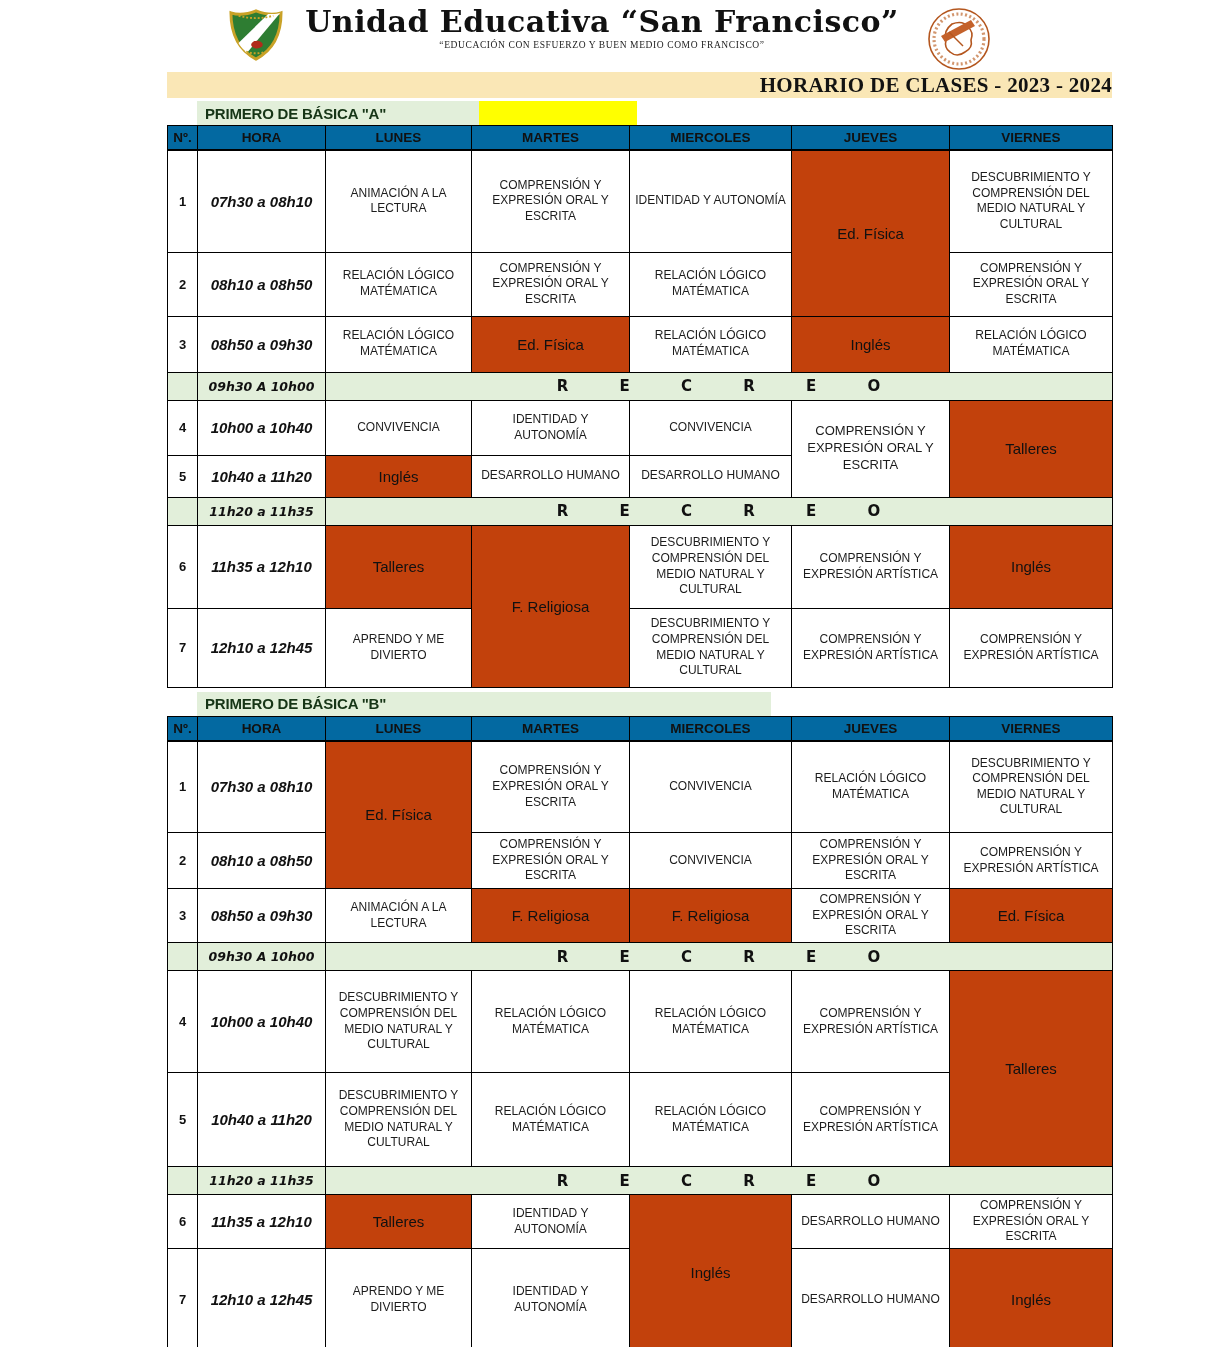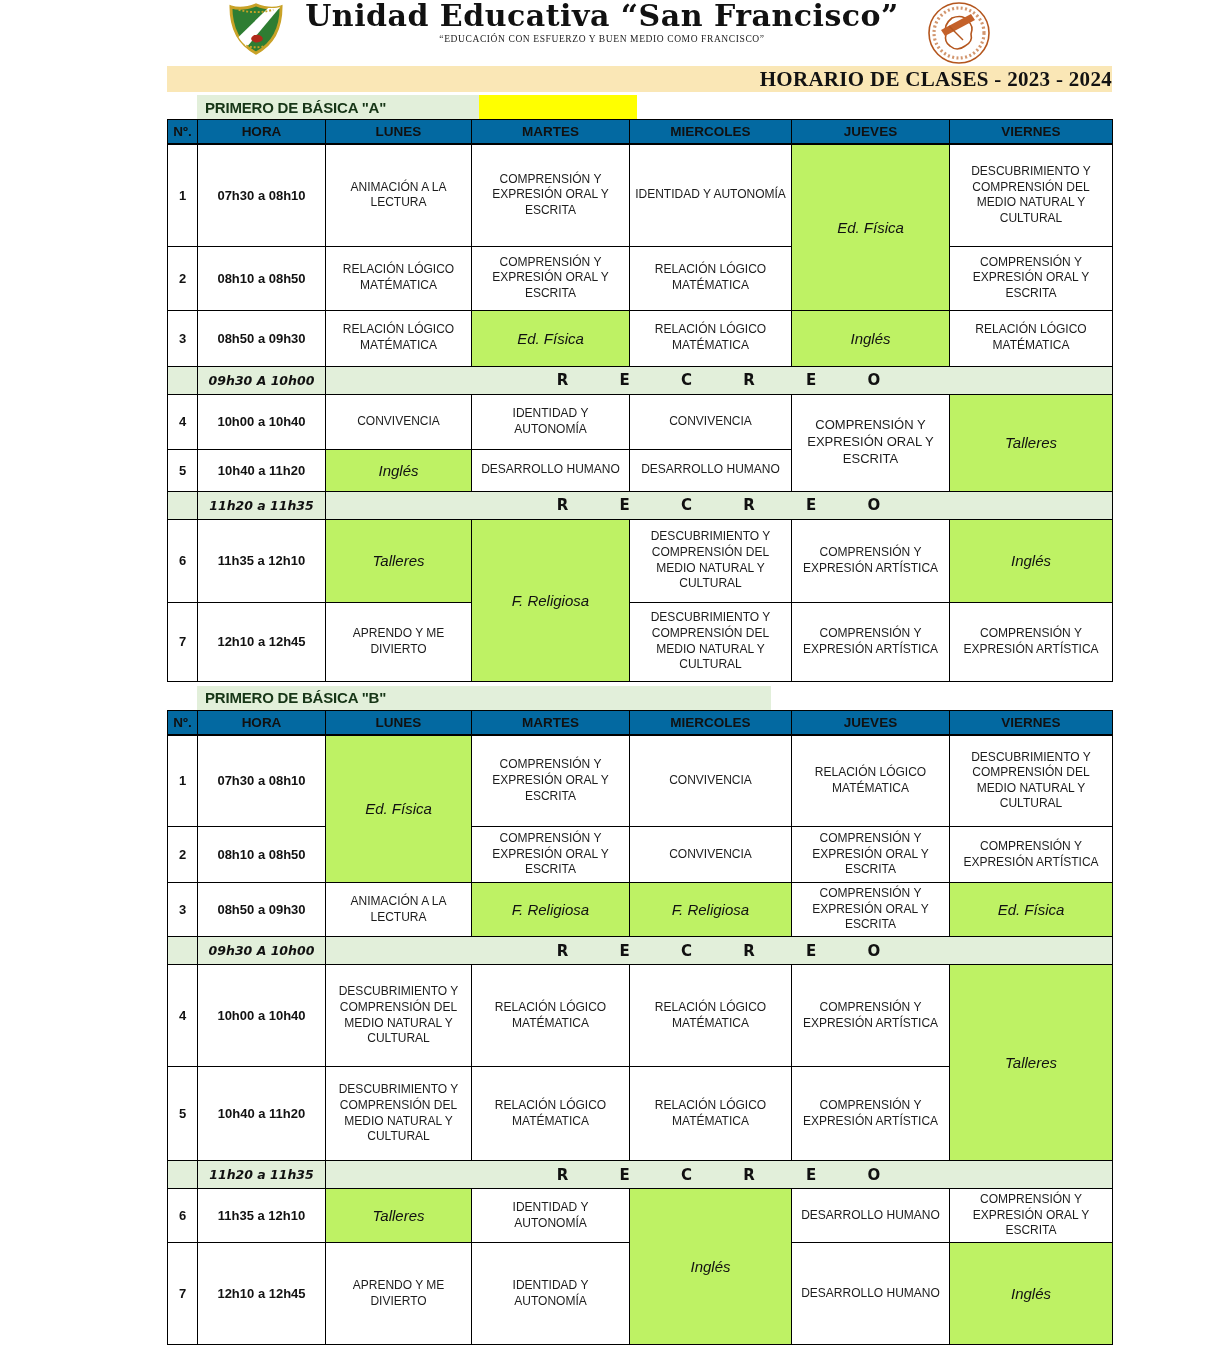--- a/index.html
+++ b/index.html
@@ -1,20 +1,20 @@
 <!DOCTYPE html>
 <html><head>
 <meta charset="utf-8">
 <style>
   html,body{margin:0;padding:0;background:#ffffff;}
   body{width:1224px;height:1347px;font-family:"Liberation Sans",sans-serif;color:#111;position:relative;}
   .page{position:relative;width:1224px;height:1347px;overflow:hidden;}
 
   
-  .school-header{display:flex;justify-content:center;align-items:flex-start;gap:20px;height:60px;}
+  .school-header{display:flex;justify-content:center;align-items:flex-start;gap:20px;padding-top:6px;height:60px;}
   .school-header .crest{width:58px;height:54px;margin-top:2px;}
   .school-header .seal{width:78px;height:66px;margin-top:0;}
   .school-text{text-align:center;}
   .school-name{font-family:"DejaVu Serif","Liberation Serif",serif;font-size:30px;font-weight:600;letter-spacing:.5px;line-height:1.05;}
   .school-motto{font-family:"Liberation Serif",serif;font-size:9.5px;letter-spacing:.6px;margin-top:2px;color:#222;}
 
   
   .banner{margin:6px 0 0 167px;width:945px;height:26px;background:#FAE7B6;
           display:flex;align-items:center;justify-content:flex-end;}
   .banner span{font-family:"Liberation Serif",serif;font-weight:bold;font-size:21px;color:#121212;letter-spacing:.3px;}
@@ -32,22 +32,22 @@
   .strip-b .green{width:566px;}
 
   
   table.schedule{border-collapse:collapse;table-layout:fixed;margin-left:167px;width:945px;}
   table.schedule th,table.schedule td{border:1.6px solid #000;text-align:center;vertical-align:middle;
       padding:2px 5px;overflow:hidden;}
   table.schedule th{background:#0369a1;font-size:13.5px;font-weight:bold;height:19px;border-bottom-width:2px;}
   td.subject{font-size:12px;line-height:1.3;color:#1c1c1c;}
   td.special{font-size:15px;color:#111;}
   td.num{font-size:13px;font-weight:bold;}
-  td.hora{font-size:13px;font-weight:bold;}
-  td.yellow{background:#bef264;font-style:italic;}
+  td.hora{font-size:15px;font-weight:bold;font-style:italic;}
+  td.yellow{background:#c2410c;}
   tr.recreo td{background:#E2EFDA;}
   td.recreo-time{font-family:"DejaVu Sans",sans-serif;font-style:italic;font-weight:bold;font-size:12.5px;}
   td.recreo-label{font-family:"DejaVu Sans",sans-serif;font-weight:bold;font-size:15px;
       word-spacing:44px;letter-spacing:1px;}
 </style>
 </head>
 <body>
 
 <div class="page">
 

